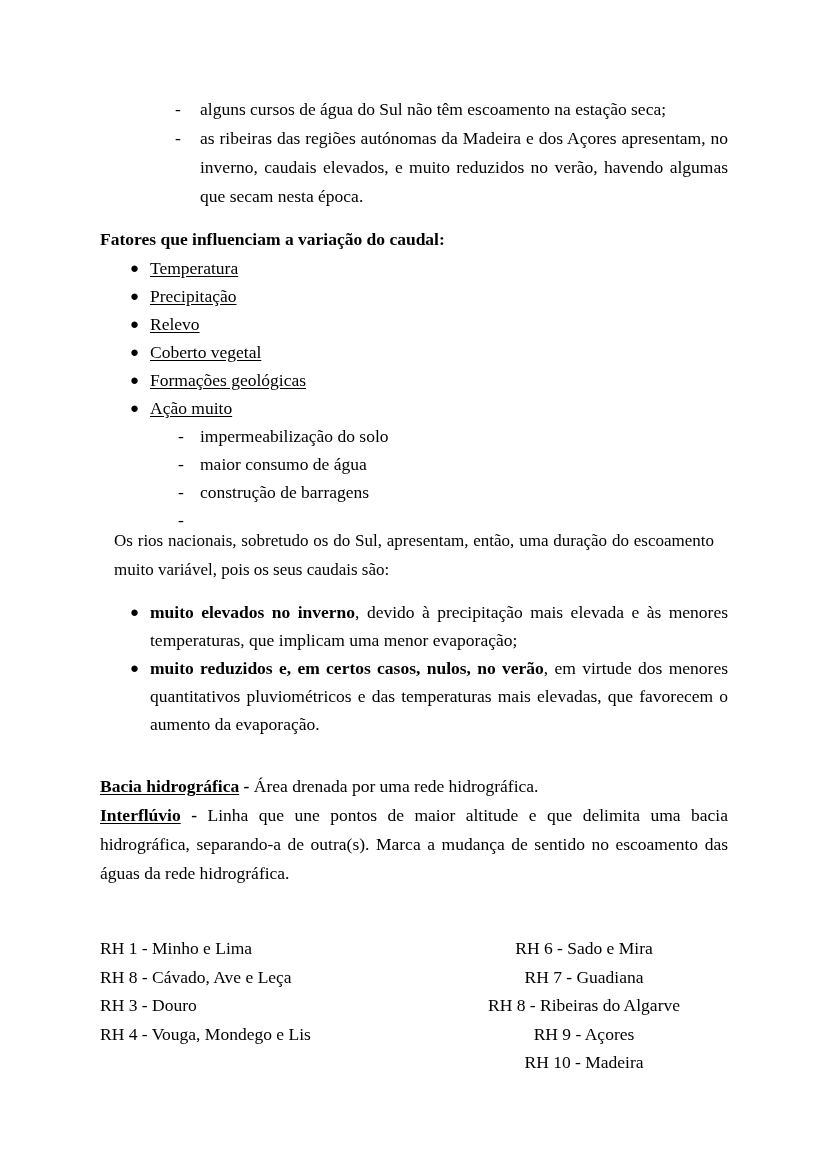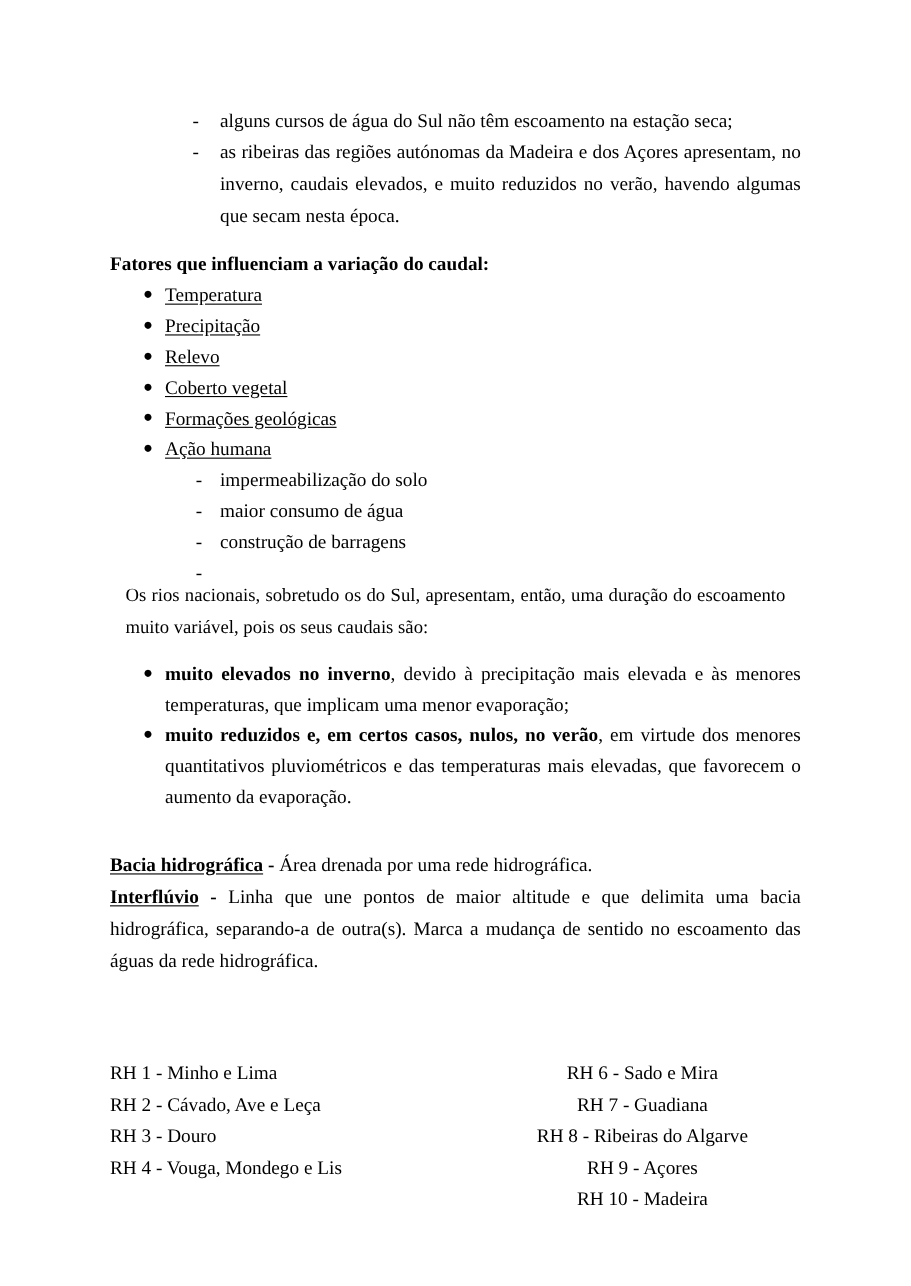--- a/index.html
+++ b/index.html
@@ -129,21 +129,20 @@
   }
 
   
   .rh-block {
     position: relative;
     font-size: 17.5px;
     line-height: 28.5px;
   }
   .rh-cols {
     display: flex;
-    margin-top: 27px;
   }
   .rh-col {
     display: flex;
     flex-direction: column;
   }
   .rh-col.left  { width: 340px; }
   .rh-col.right { width: 288px; align-items: center; }
   .rh-row {
     white-space: nowrap;
   }
@@ -197,21 +196,21 @@
     <li class="bullet-item">
       <span class="marker">●</span>
       <span class="u">Coberto vegetal</span>
     </li>
     <li class="bullet-item">
       <span class="marker">●</span>
       <span class="u">Formações geológicas</span>
     </li>
     <li class="bullet-item">
       <span class="marker">●</span>
-      <span class="u">Ação humana</span>
+      <span class="u">Ação muito</span>
 
       
       <ul class="sub-dash-list">
         <li class="sub-dash-item">
           <span class="marker">-</span>
           <span>impermeabilização do solo</span>
         </li>
         <li class="sub-dash-item">
           <span class="marker">-</span>
           <span>maior consumo de água</span>
@@ -251,21 +250,21 @@
     <span class="term">Interflúvio</span><span class="dash"> - </span><span>Linha que une pontos de maior altitude e que delimita uma bacia hidrográfica, separando-a de outra(s). Marca a mudança de sentido no escoamento das águas da rede hidrográfica.</span>
   </p>
 
   <div class="sp-26"></div>
   <div class="sp-20"></div>
 
   <div class="rh-block">
     <div class="rh-cols">
       <div class="rh-col left">
         <div class="rh-row">RH 1 - Minho e Lima</div>
-        <div class="rh-row">RH 2 - Cávado, Ave e Leça</div>
+        <div class="rh-row">RH 8 - Cávado, Ave e Leça</div>
         <div class="rh-row">RH 3 - Douro</div>
         <div class="rh-row">RH 4 - Vouga, Mondego e Lis</div>
       </div>
       <div class="rh-col right">
         <div class="rh-row">RH 6 - Sado e Mira</div>
         <div class="rh-row">RH 7 - Guadiana</div>
         <div class="rh-row">RH 8 - Ribeiras do Algarve</div>
         <div class="rh-row">RH 9 - Açores</div>
         <div class="rh-row">RH 10 - Madeira</div>
       </div>

